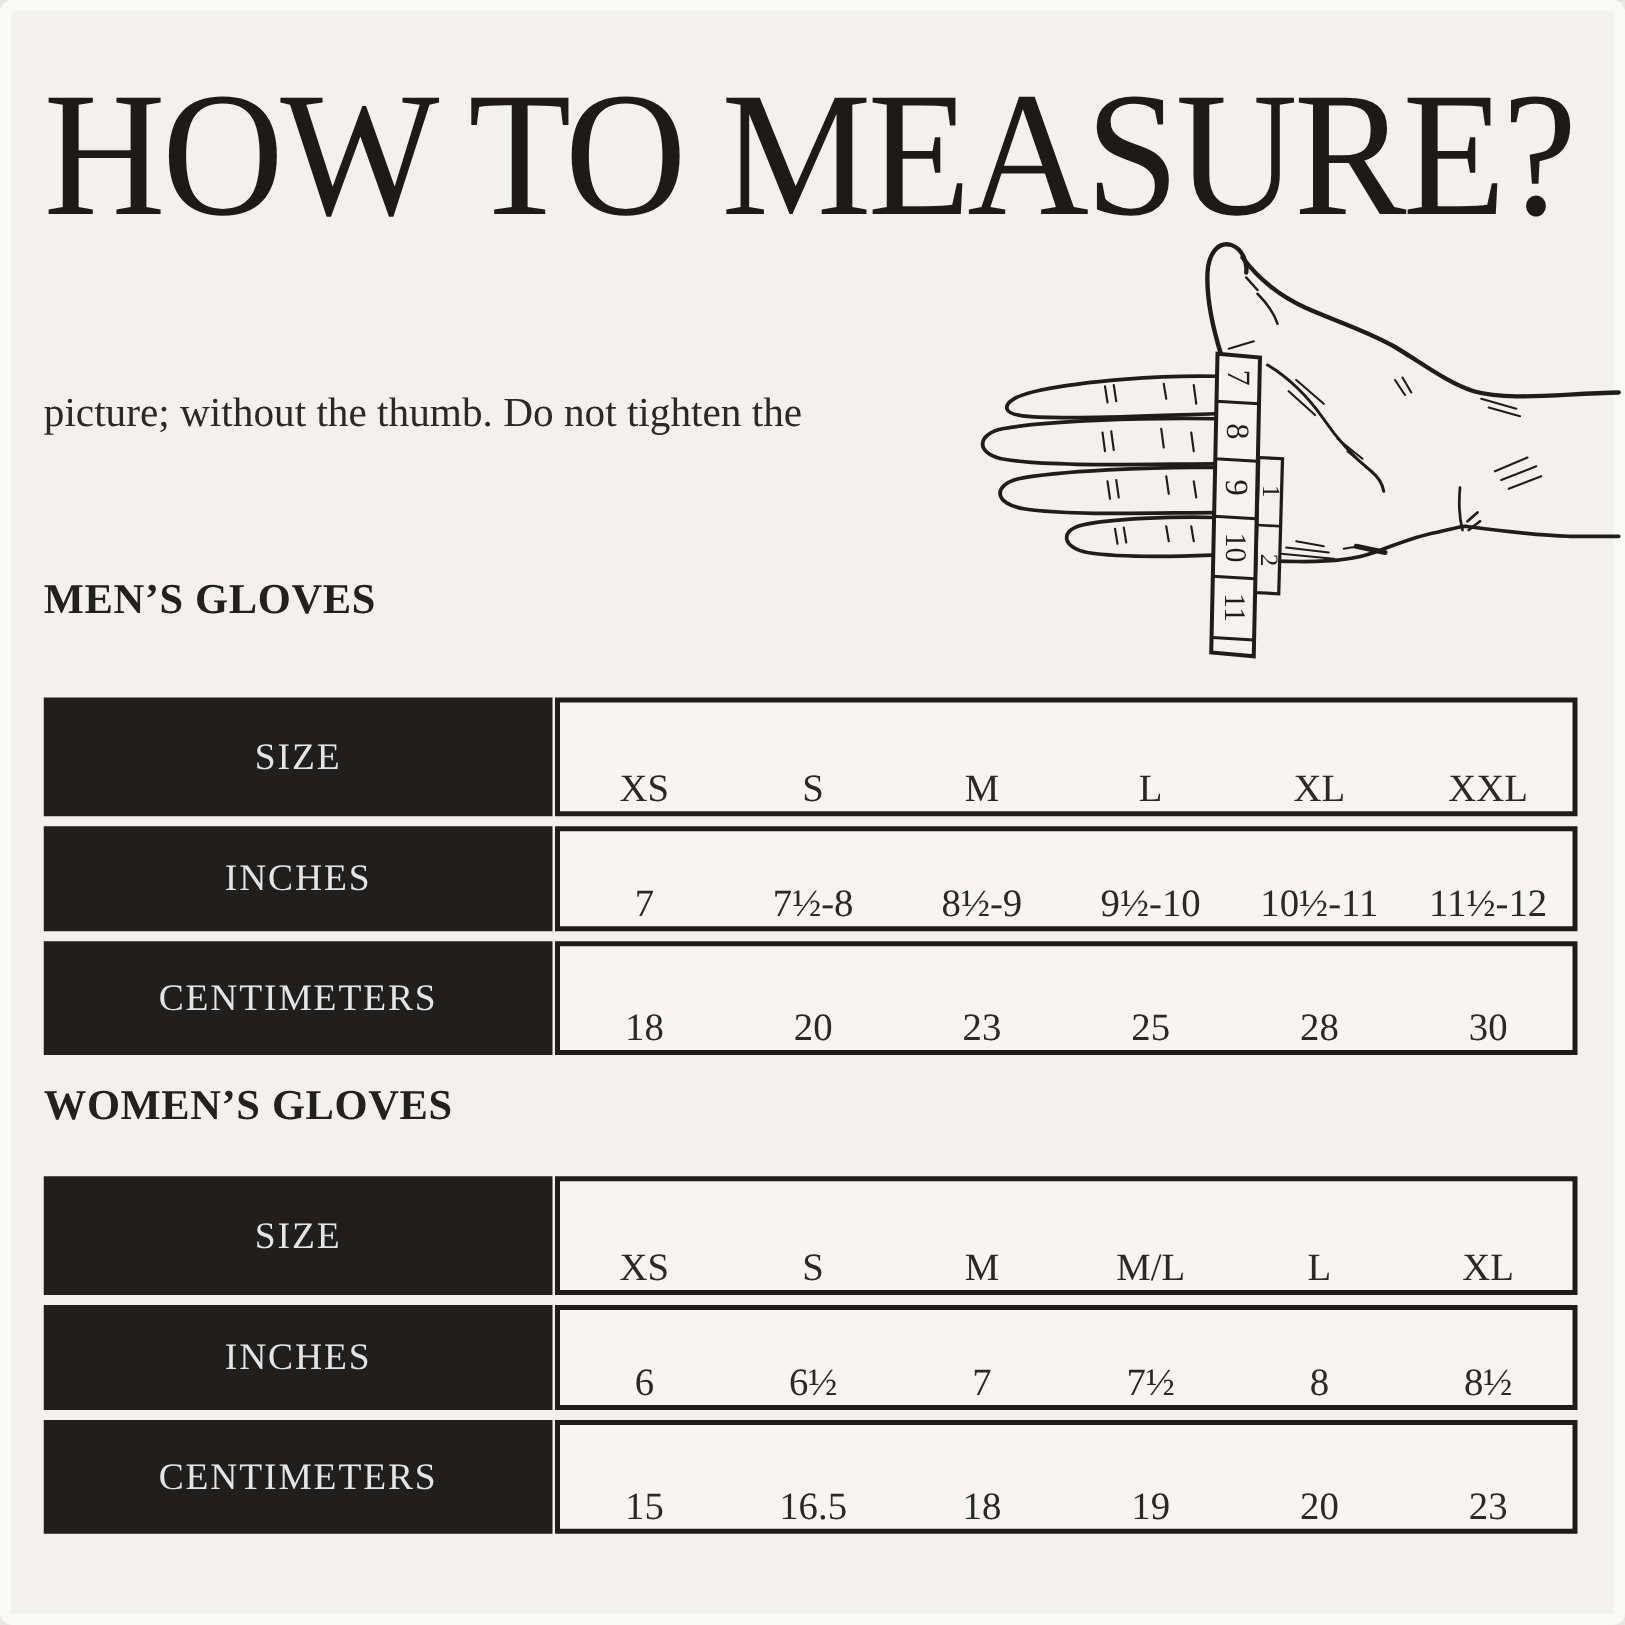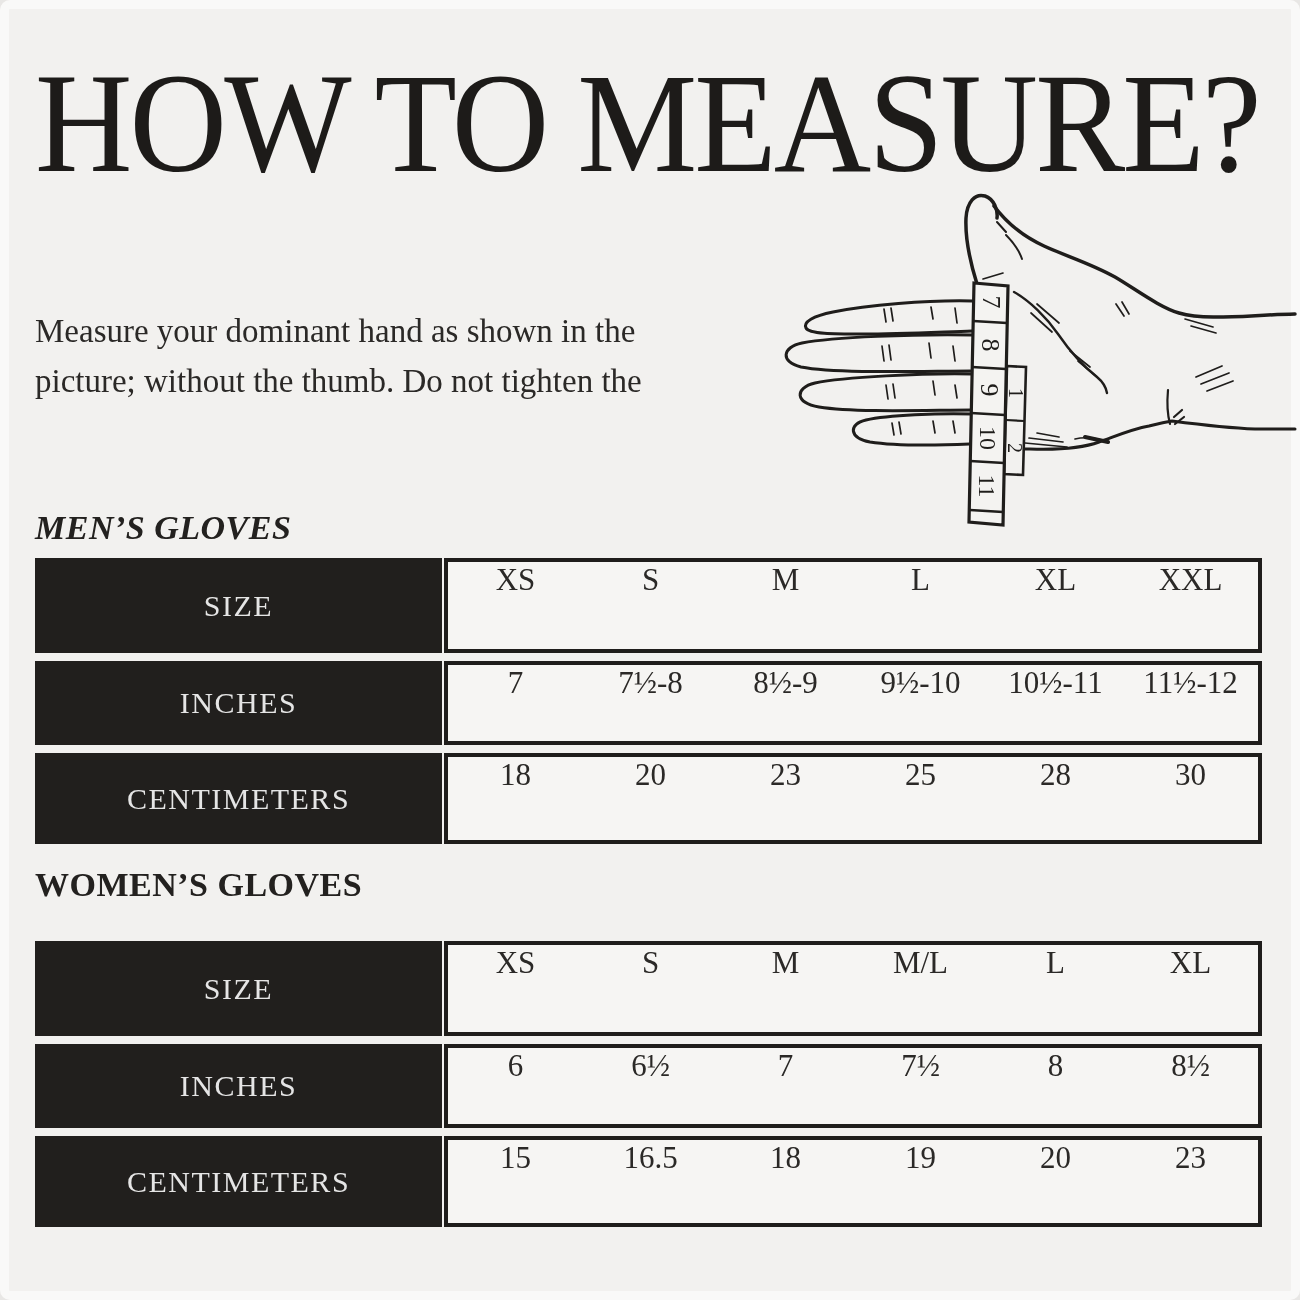--- a/index.html
+++ b/index.html
@@ -16,21 +16,21 @@
     font-size:142px;line-height:1;letter-spacing:-3px;white-space:nowrap;
     transform:scaleX(.95);transform-origin:left top;
     color:#1d1b19;font-weight:400;
   }
   .sub-heading{
     position:absolute;left:35px;
     font-size:34px;font-weight:700;letter-spacing:.5px;color:#23211f;
     line-height:40px;
   }
   .hc-heading{top:253px;}
-  .mens-heading{top:508px;font-style:italic;}
+  .mens-heading{top:460px;}
   .womens-heading{top:865px;}
   .body-copy{
     position:absolute;left:35px;top:306px;width:720px;
     font-size:33px;line-height:50px;color:#2b2927;
   }
   .hand-art{position:absolute;left:775px;top:180px;width:525px;height:365px;}
 
   .size-table{position:absolute;left:35px;width:1227px;}
   .mens-table{top:558px;}
   .womens-table{top:941px;}
@@ -39,34 +39,33 @@
   .trow.h2{height:84px;}
   .trow.h3{height:91px;}
   .tlabel{
     width:407px;flex:0 0 407px;background:#211f1d;color:#e5e5e5;
     display:flex;align-items:center;justify-content:center;
     font-size:30px;letter-spacing:1.5px;
   }
   .tvalues{
     flex:1;margin-left:2px;background:#f6f5f3;
     border:4px solid #1f1d1b;
-    display:flex;align-items:flex-start;
+    display:flex;align-items:flex-end;
   }
   .tcell{flex:1;text-align:center;font-size:31px;color:#2b2927;}
 </style>
 </head>
 <body>
 
 <div class="page">
 
   <div class="main-title">HOW TO MEASURE?</div>
 
 
   <div class="body-copy">
-    <div>Measure your dominant hand as shown in the</div>
     <div>picture; without the thumb. Do not tighten the</div>
   </div>
 
   <svg class="hand-art" viewBox="0 0 525 365" xmlns="http://www.w3.org/2000/svg">
     <g stroke="#1f1d1b" fill="none" stroke-linecap="round" stroke-linejoin="round">
 
       <path stroke-width="3.5" d="M202,104 C197,88 190,60 191,38 C192,22 200,13 210,16 C219,19 223,30 222,38"></path>
       <path stroke-width="3.5" d="M219,26 C231,42 247,56 269,66 C291,76 317,84 340,97 C362,110 384,127 404,133 C432,141 472,135 520,134"></path>
       <path stroke-width="2" d="M231,55 C238,62 244,70 247,79 M222,42 L231,52"></path>
 

